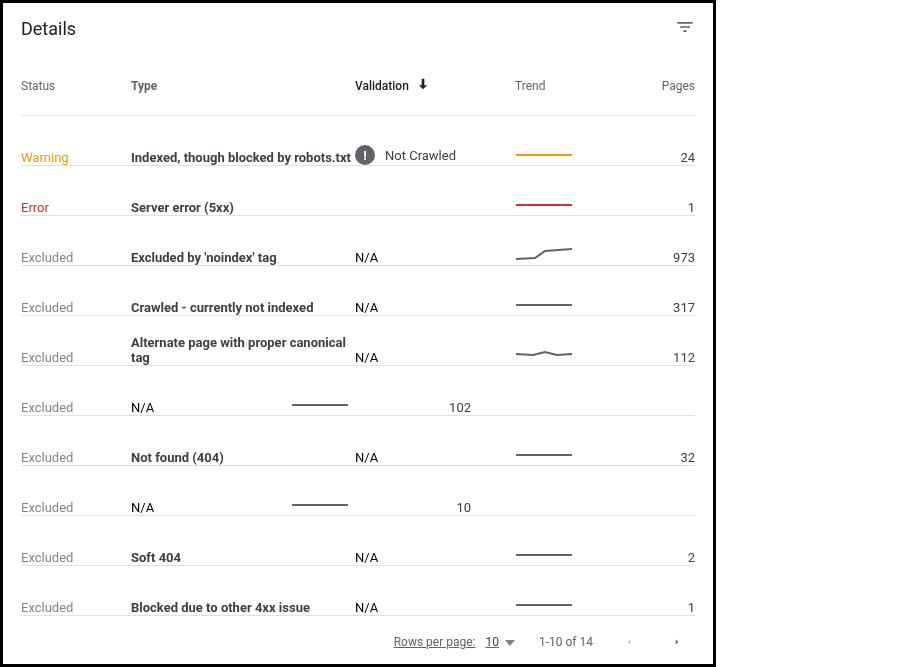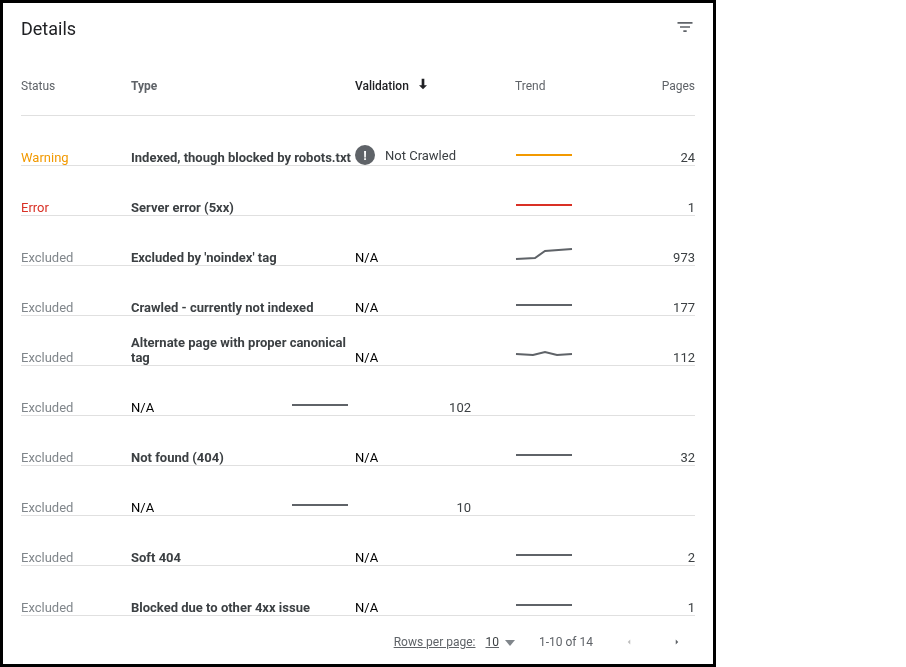--- a/index.html
+++ b/index.html
@@ -161,21 +161,21 @@
         <div class="col-status status-excluded">Excluded</div>
         <div class="col-type">Crawled - currently not indexed</div>
         <div class="col-valid val-cell">
           <span class="val-na">N/A</span>
         </div>
         <div class="col-trend">
           <svg class="trend-line trend-grey" viewBox="0 0 58 24">
             <path d="M1 14 L57 14" fill="none" stroke-width="2"></path>
           </svg>
         </div>
-        <div class="col-pages">177</div>
+        <div class="col-pages">317</div>
       </div>
       <div class="data-row">
         <div class="col-status status-excluded">Excluded</div>
         <div class="col-type">Alternate page with proper canonical tag</div>
         <div class="col-valid val-cell">
           <span class="val-na">N/A</span>
         </div>
         <div class="col-trend">
           <svg class="trend-line trend-grey" viewBox="0 0 58 24">
             <path d="M1 13 L18 14 L30 11 L42 14 L57 13" fill="none" stroke-width="2"></path>

